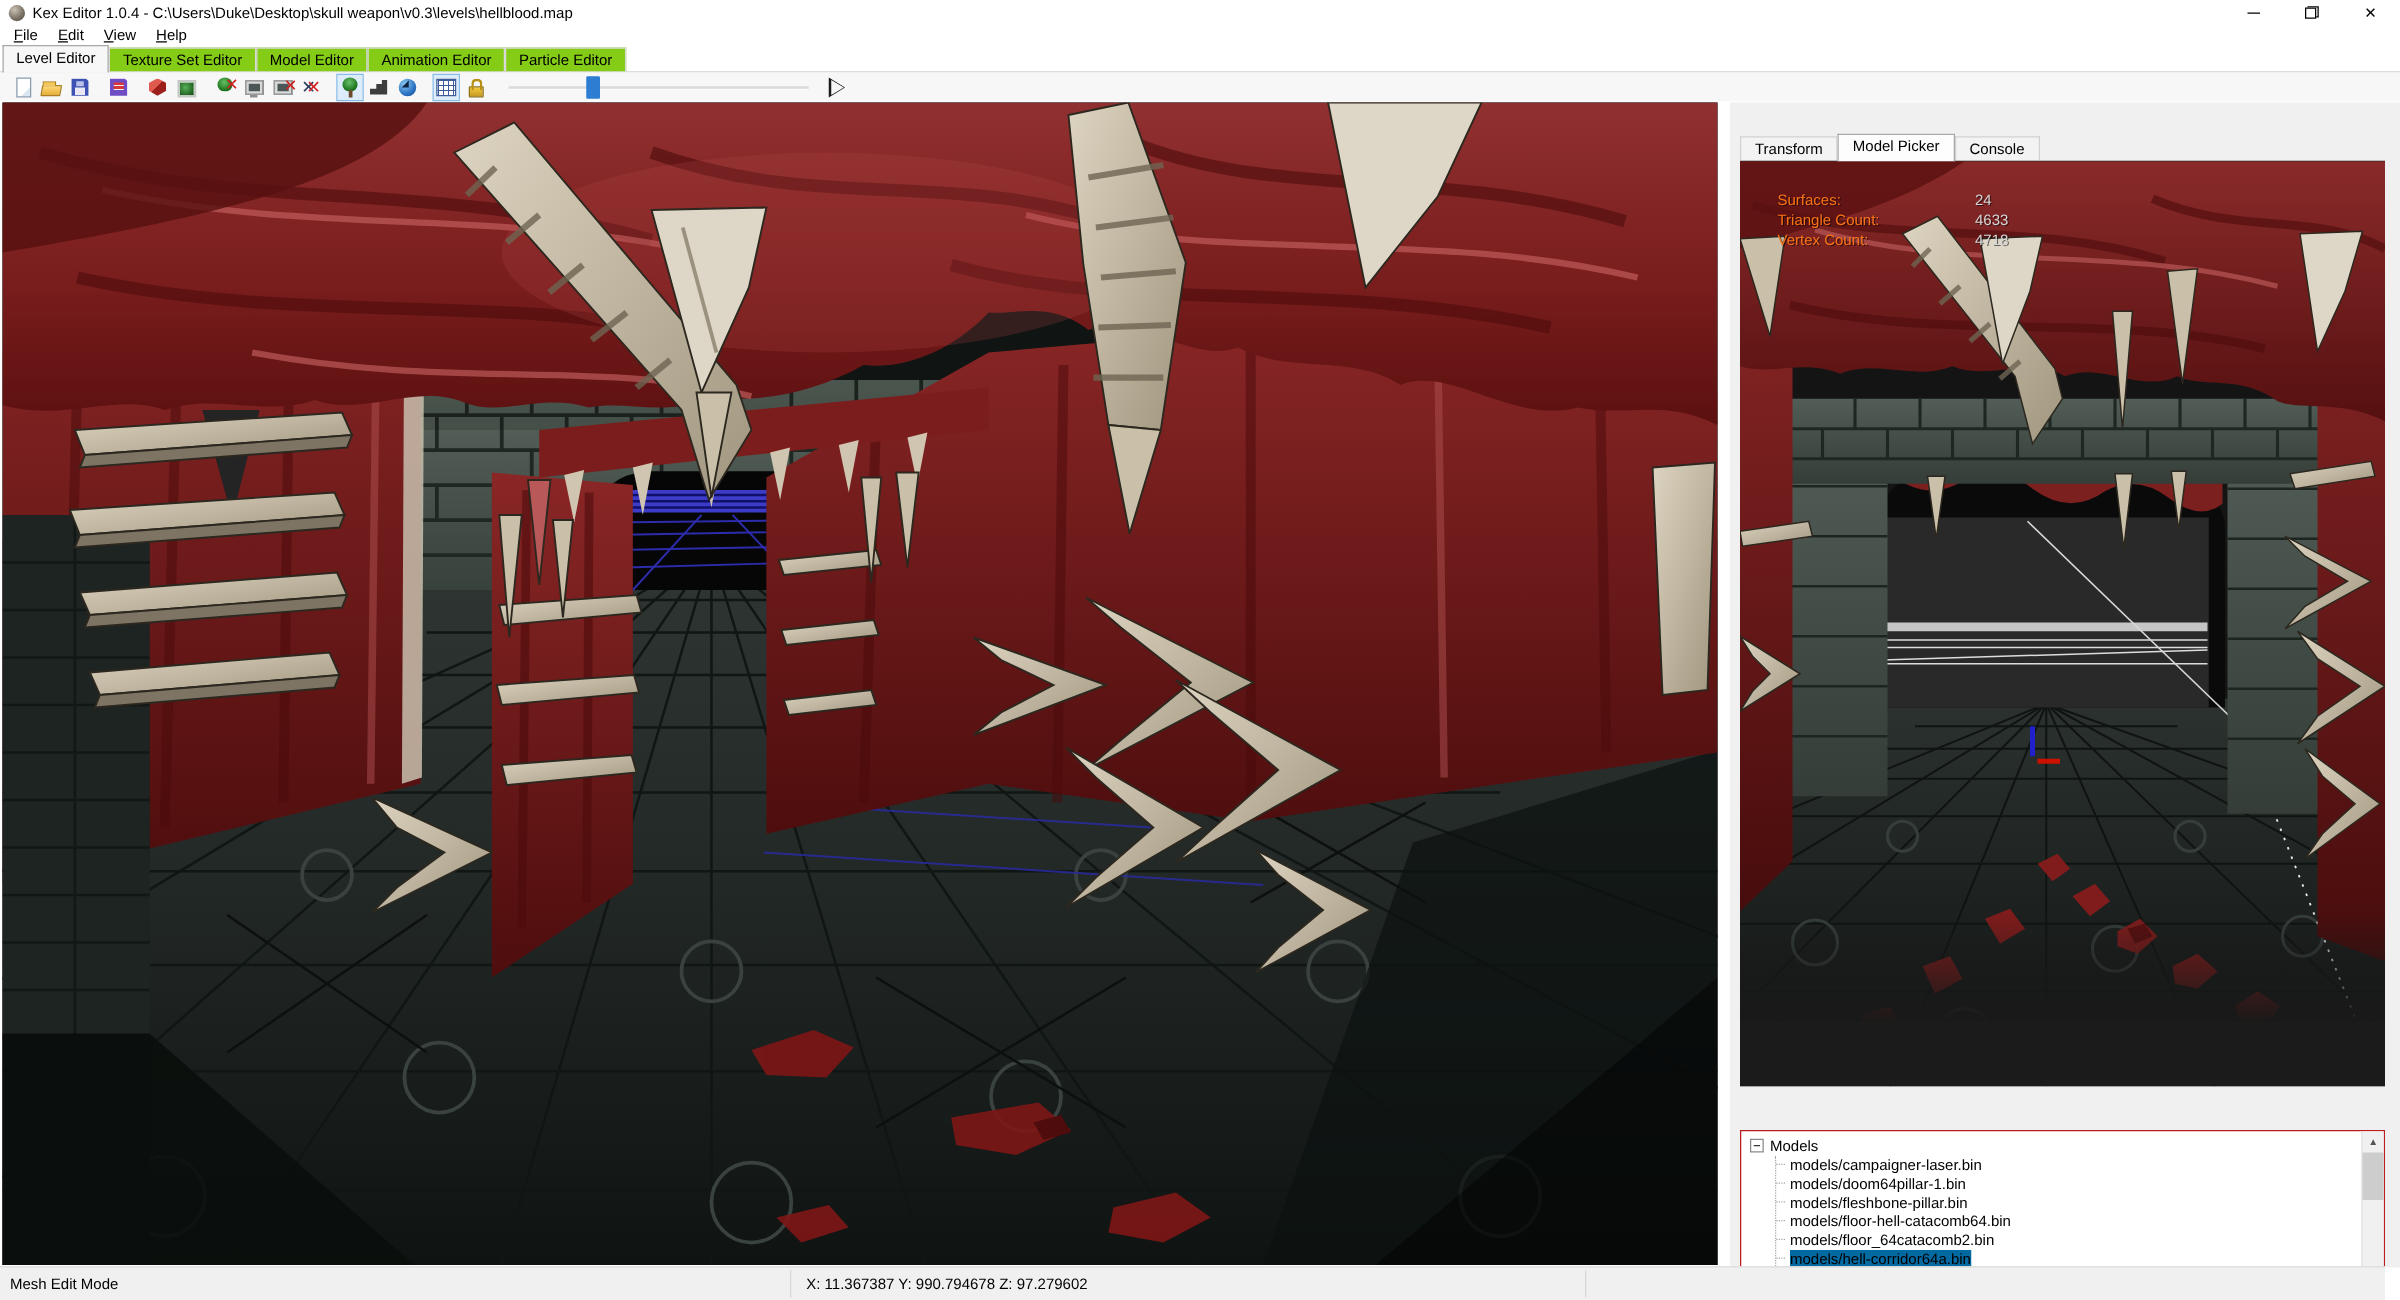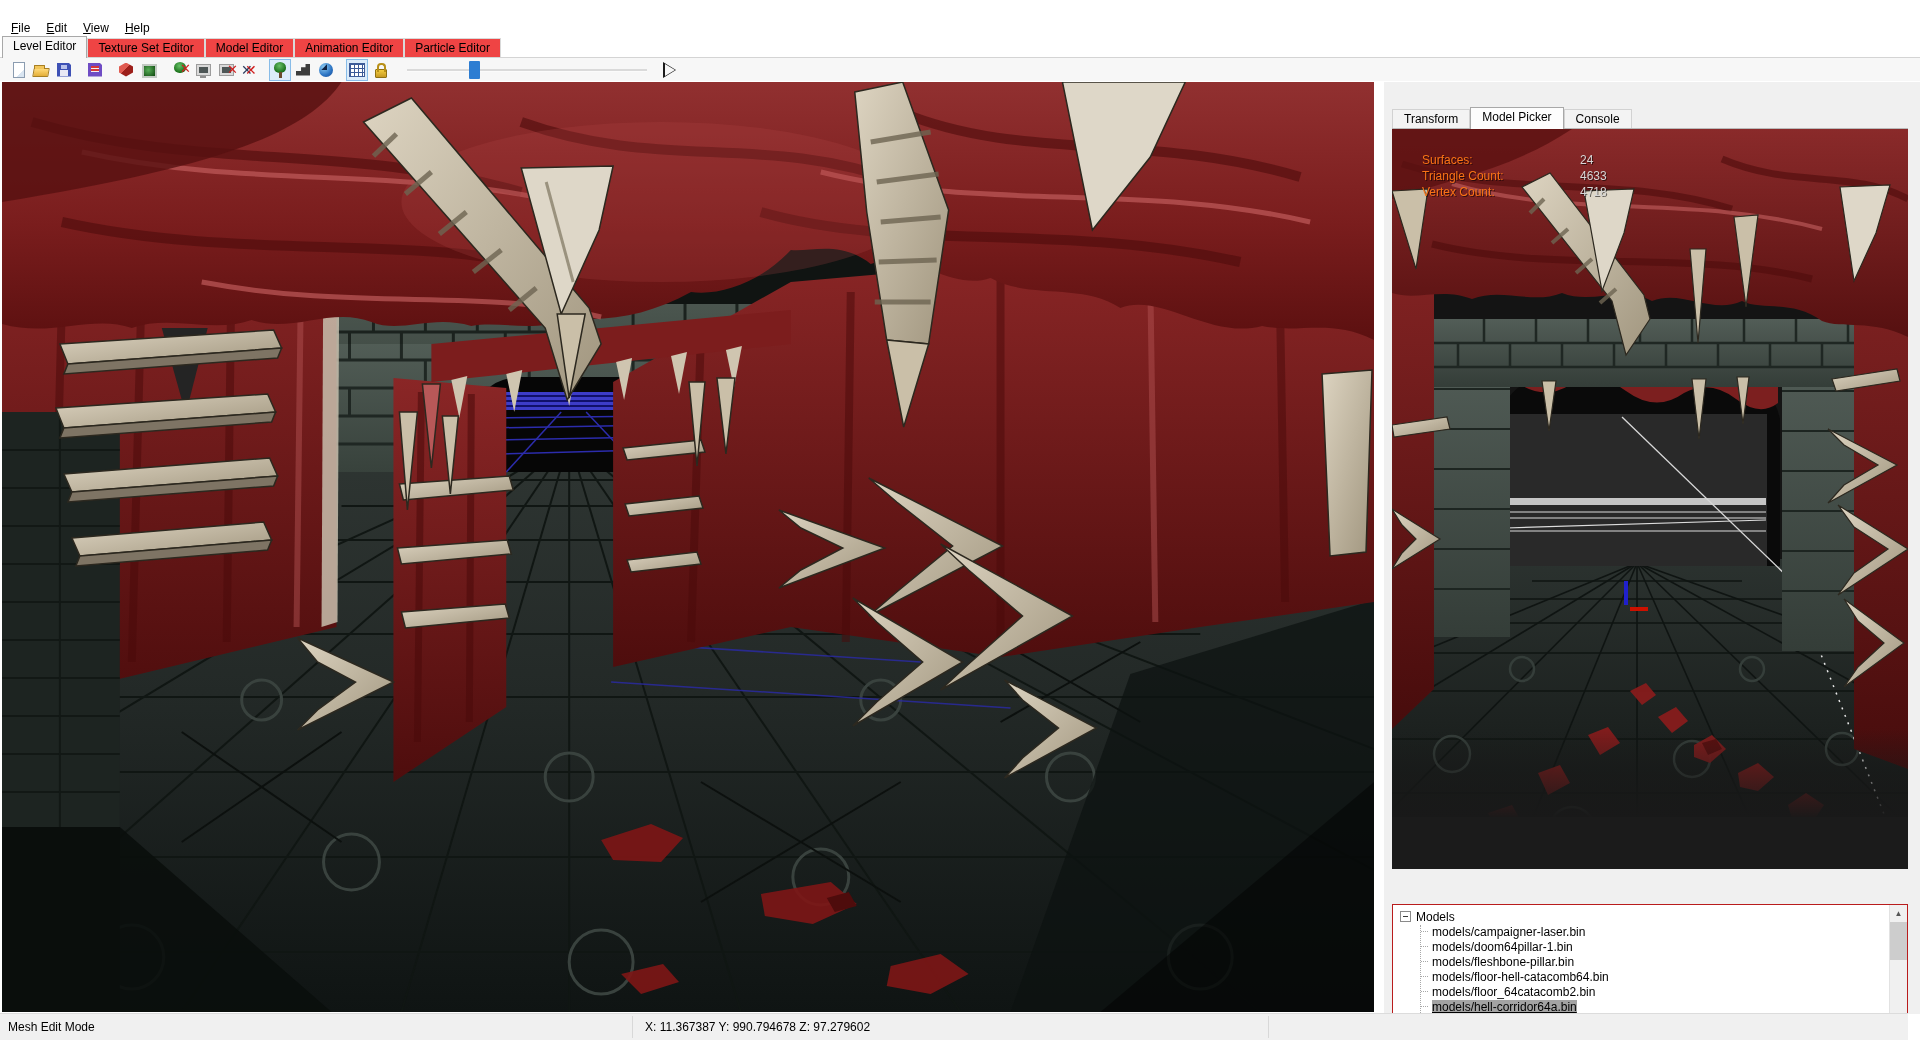--- a/index.html
+++ b/index.html
@@ -16,21 +16,21 @@
   .glyph-restore{position:relative;width:11px;height:10px;}
   .glyph-restore::before{content:"";position:absolute;right:0;top:0;width:7px;height:7px;border:1px solid #000;}
   .glyph-restore::after{content:"";position:absolute;left:0;bottom:0;width:7px;height:7px;border:1px solid #000;background:#fff;}
   .glyph-close{font-size:12px;line-height:12px;}
   
   .menubar{position:absolute;left:0;top:20px;right:12px;height:16px;background:#fff;display:flex;padding-left:3px;}
   .menu-item{display:inline-block;padding:1px 8px;cursor:default;}
   .menu-item::first-letter{text-decoration:underline;}
   
   .tabstrip{position:absolute;left:0;top:37px;right:0;height:20px;background:#fff;display:flex;align-items:flex-end;padding-left:2px;border-bottom:1px solid #d4d4d4;}
-  .tab{padding:2px 10px 3px 10px;height:13px;background:#ef4444;border:1px solid #d9d9d9;border-bottom:none;margin-right:0;white-space:nowrap;}
+  .tab{padding:2px 10px 3px 10px;height:13px;background:#84cc16;border:1px solid #d9d9d9;border-bottom:none;margin-right:0;white-space:nowrap;}
   .tab.active{background:#f7f7f7;border-color:#a8a8a8;height:16px;margin-bottom:-1px;position:relative;z-index:2;}
   
   .toolbar{position:absolute;left:0;top:58px;right:0;height:23px;background:#f7f7f7;display:flex;align-items:center;padding-left:8px;}
   .tbicon{position:relative;width:20px;height:20px;margin-right:3px;display:block;}
   .tbicon.sel{background:#dcecfa;outline:1px solid #88bce8;}
   .g{position:absolute;inset:0;display:block;}
   .icon-new::before{content:"";position:absolute;left:5px;top:2px;width:10px;height:14px;background:linear-gradient(135deg,#fff 70%,#d9e5f1 70%);border:1px solid #8b9cb0;}
   .icon-open::after{content:"";position:absolute;left:3px;top:5px;width:9px;height:3px;background:#f2c65a;border:1px solid #a87f22;border-bottom:none;border-radius:1px 1px 0 0;}
   .icon-open::before{content:"";position:absolute;left:2px;top:8px;width:14px;height:7px;background:linear-gradient(#ffd977,#e4ae38);border:1px solid #a87f22;border-radius:1px;transform:skewX(-10deg);}
   .icon-save::before,.icon-save2::before{content:"";position:absolute;left:3px;top:3px;width:14px;height:14px;clip-path:polygon(0 0,82% 0,100% 18%,100% 100%,0 100%);background:#3e51b5;}
@@ -74,37 +74,52 @@
   .stat-value{color:#d6d6d6;}
   
   .models{position:absolute;left:8px;top:790px;width:514px;height:132px;background:#fff;border:1px solid #b91c1c;overflow:hidden;margin-top:32px;}
   .tree{position:absolute;left:0;top:0;right:17px;bottom:0;padding-top:4px;}
   .tree-root{display:flex;align-items:center;height:15px;padding-left:7px;}
   .expander{width:9px;height:9px;border:1px solid #8a8a8a;background:#fff;position:relative;margin-right:5px;}
   .expander::before{content:"";position:absolute;left:2px;top:4px;width:5px;height:1px;background:#3a3a3a;}
   .tree-vline{position:absolute;left:27px;top:20px;height:88px;border-left:1px dotted #a8a8a8;}
   .tree-item{display:flex;align-items:center;height:15px;padding-left:28px;white-space:nowrap;}
   .tree-item::before{content:"";width:7px;border-top:1px dotted #a8a8a8;margin-right:4px;}
-  .tree-item.selected .tlabel{background:#a3a3a3;text-decoration:underline;}
+  .tree-item.selected .tlabel{background:#0369a1;}
   .vscroll{position:absolute;right:0;top:0;bottom:0;width:17px;background:#f0f0f0;border-left:1px solid #e2e2e2;}
   .varrow{height:17px;display:flex;align-items:center;justify-content:center;font-size:8px;color:#555;}
   .varrow.down{position:absolute;bottom:0;left:0;right:0;}
   .vthumb{position:absolute;left:0;right:0;top:17px;height:38px;background:#cdcdcd;}
   
   .statusbar{position:absolute;left:0;bottom:0;right:12px;height:26px;background:#f0f0f0;border-top:1px solid #dcdcdc;}
   .sb-text{position:absolute;top:6px;white-space:nowrap;}
   .sb-mode{left:8px;}
   .sb-coords{left:645px;}
   .sb-sep{position:absolute;top:2px;bottom:2px;width:1px;background:#d8d8d8;}
 </style>
 </head>
 <body>
 
 <div class="app">
 
+  <div class="titlebar">
+    <span class="app-icon"></span>
+    <span class="title-text">Kex Editor 1.0.4 - C:\Users\Duke\Desktop\skull weapon\v0.3\levels\hellblood.map</span>
+    <div class="win-controls">
+      <div class="winbtn">
+          <span class="glyph-min"></span>
+        </div>
+      <div class="winbtn">
+          <span class="glyph-restore"></span>
+        </div>
+      <div class="winbtn">
+          <span class="glyph-close">✕</span>
+        </div>
+    </div>
+  </div>
 
   <div class="menubar">
 
   <span class="menu-item">File</span>
       <span class="menu-item">Edit</span>
       <span class="menu-item">View</span>
       <span class="menu-item">Help</span>
     </div>
 
   <div class="tabstrip">

